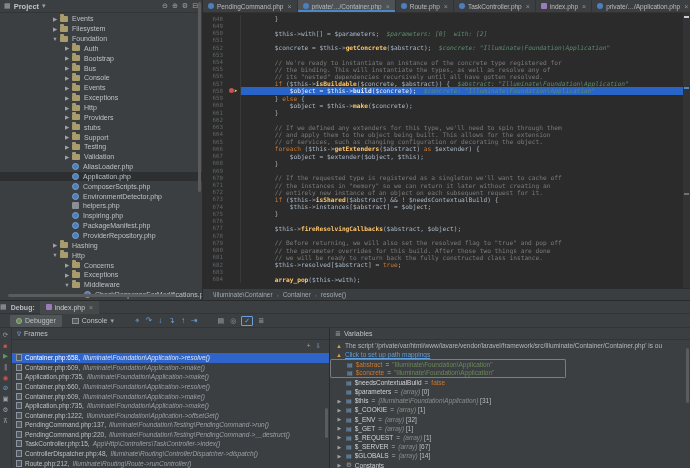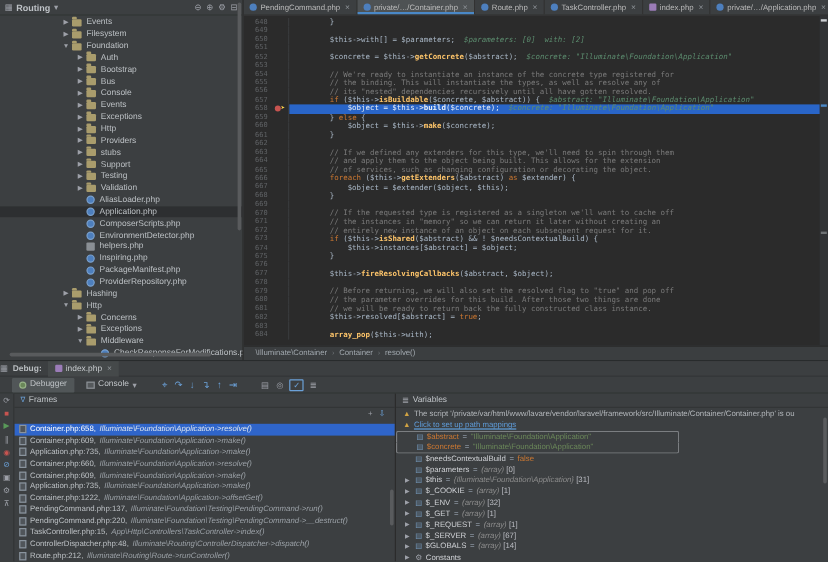--- a/index.html
+++ b/index.html
@@ -98,21 +98,21 @@
 </style>
 </head>
 <body>
 
 <div class="app">
   <div class="top">
 
     <div class="proj">
       <div class="proj-head">
         <span class="hicon">▦</span>
-        <span class="ttl">Routing</span>
+        <span class="ttl">Project</span>
         <span class="hicon">▾</span>
         <span class="sp"></span>
         <span id="proj-hicons" style="display:flex;gap:4px;">
             <span class="hicon">⊖</span>
             <span class="hicon">⊕</span>
             <span class="hicon">⚙</span>
             <span class="hicon">⊟</span>
           </span>
       </div>
       <div class="tree" id="tree">

